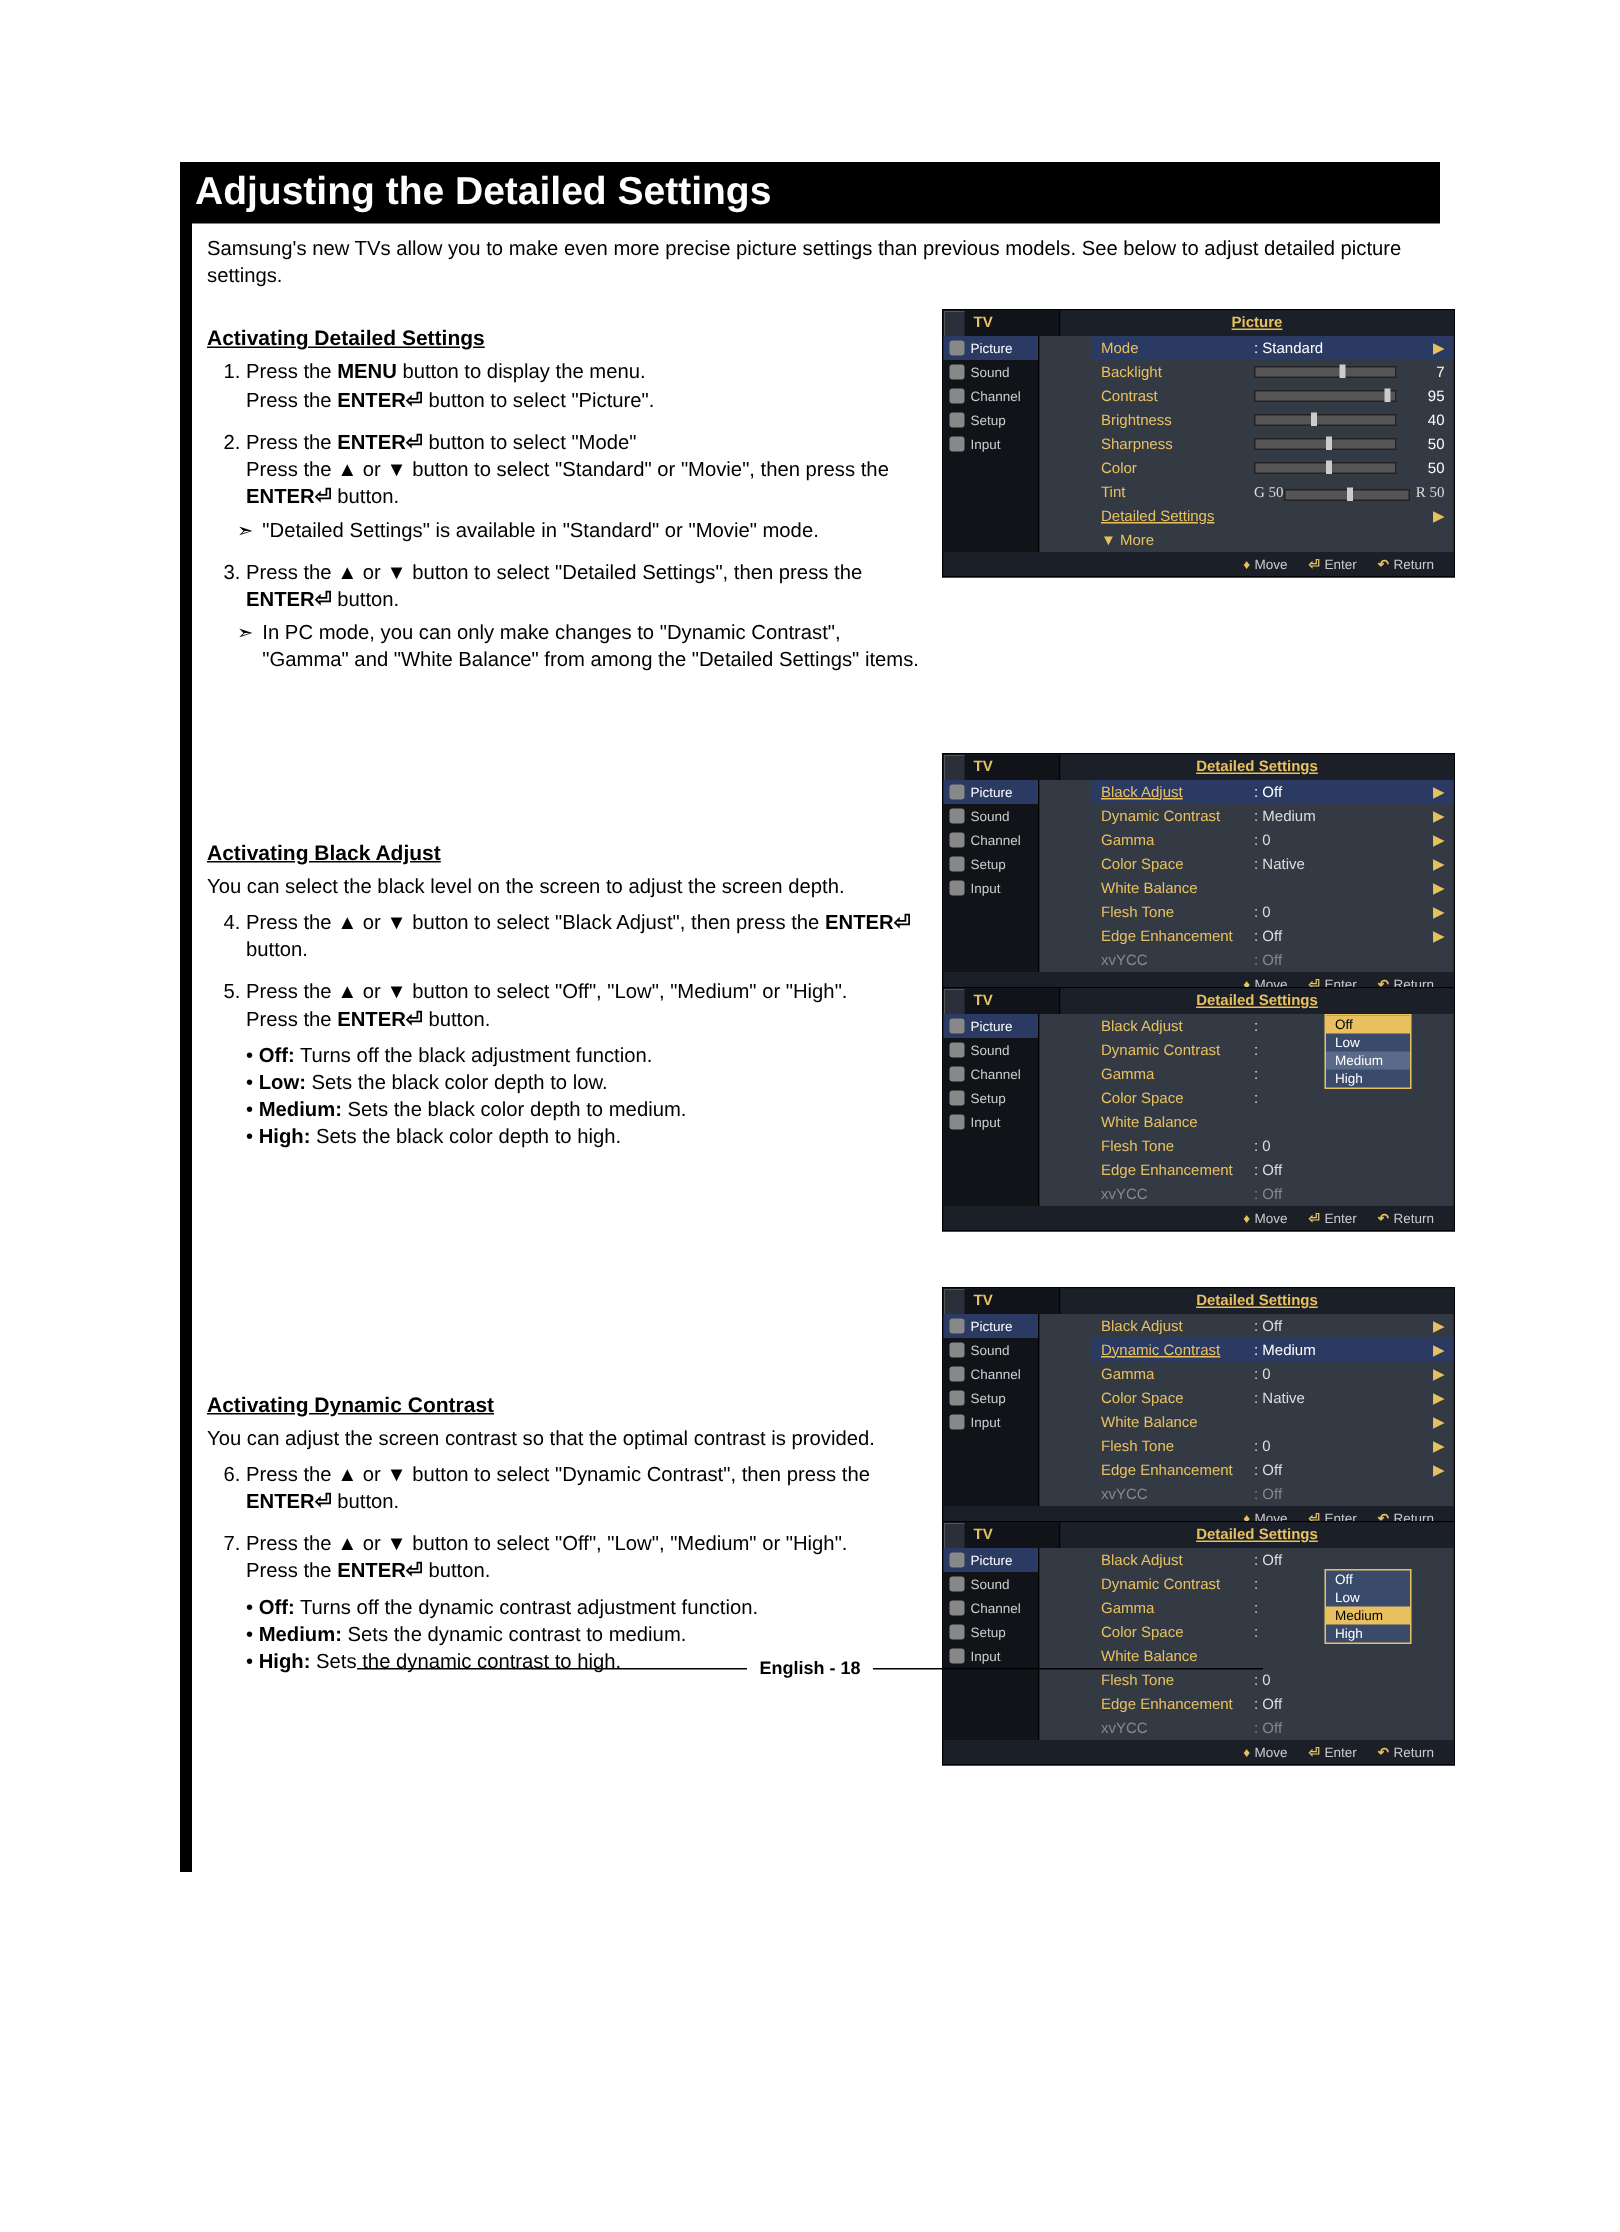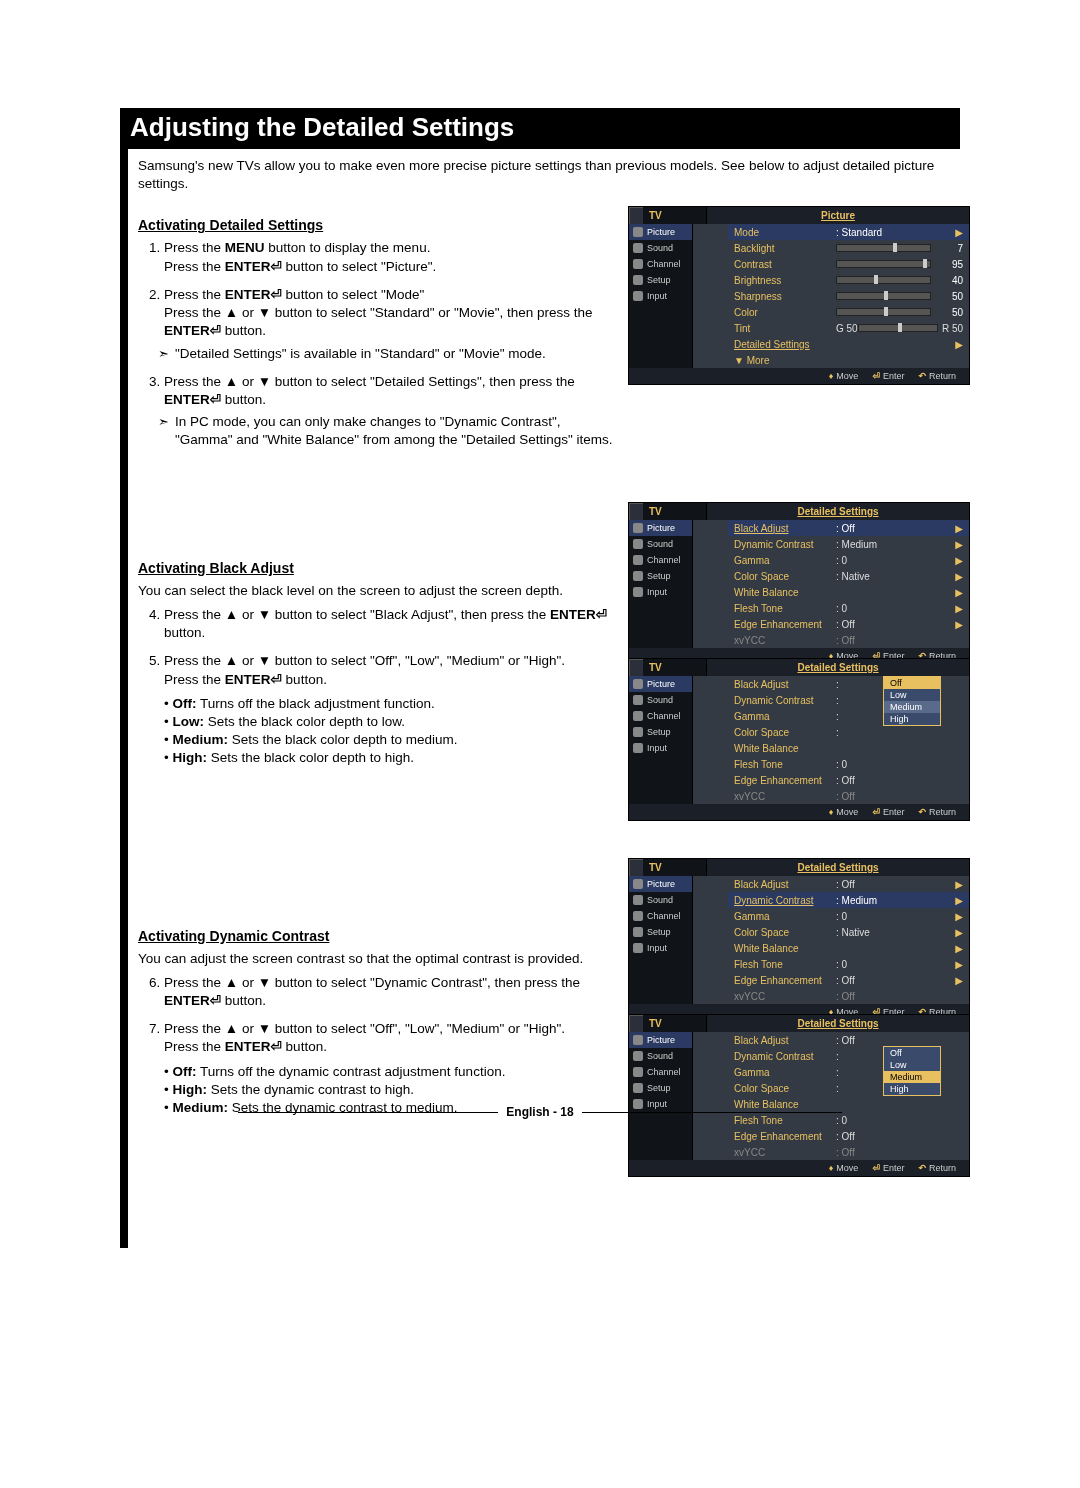--- a/index.html
+++ b/index.html
@@ -189,22 +189,23 @@
     background: #ccc;
   }
   .valnum {
     width: 28px;
     text-align: right;
     color: #fff;
   }
   .tint-bar {
     flex: 1;
     display: flex;
-    align-items: center;
+    align-items: flex-end;
     gap: 0;
+    font-family: Liberation Serif, serif;
   }
   .osd-foot {
     display: flex;
     justify-content: flex-end;
     gap: 14px;
     background: #1a1f28;
     color: #ccc;
     padding: 3px 13px;
     font-size: 9px;
     text-align: right;
@@ -306,22 +307,22 @@
     <div>You can adjust the screen contrast so that the optimal contrast is provided.</div>
     <ol class="steps" start="6" style="margin-top:6px">
       <li>
         <span>Press the ▲ or ▼ button to select "Dynamic Contrast", then press the </span><b>ENTER⏎</b><span> button.</span>
       </li>
       <li>
         <span>Press the ▲ or ▼ button to select "Off", "Low", "Medium" or "High".</span><br>
         <span>Press the </span><b>ENTER⏎</b><span> button.</span>
         <ul class="bullets">
           <li><b>Off:</b><span> Turns off the dynamic contrast adjustment function.</span></li>
+          <li><b>Medium:</b><span> Sets the dynamic contrast to medium.</span></li>
           <li><b>High:</b><span> Sets the dynamic contrast to high.</span></li>
-          <li><b>Medium:</b><span> Sets the dynamic contrast to medium.</span></li>
         </ul>
       </li>
     </ol>
   </div>
 
   <div class="osd" style="left:628px; top:206px">
     <div class="osd-top">
       <div class="osd-tv">TV</div>
       <div class="osd-title">Picture</div>
     </div>

